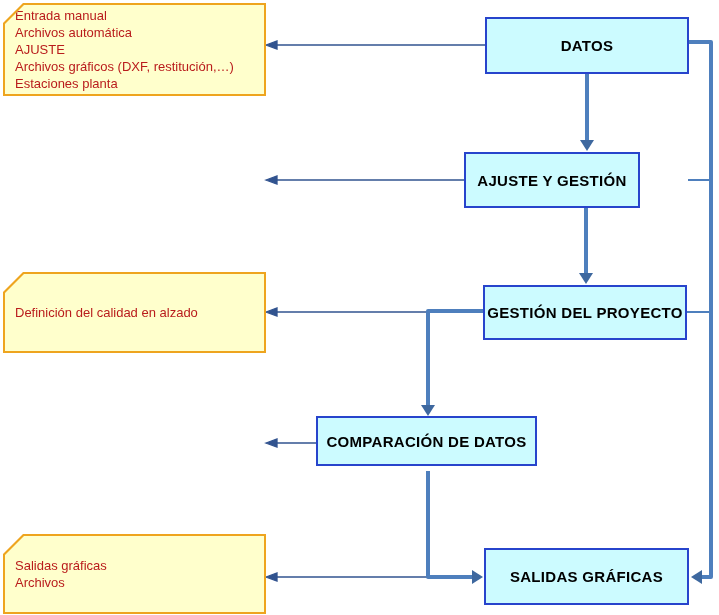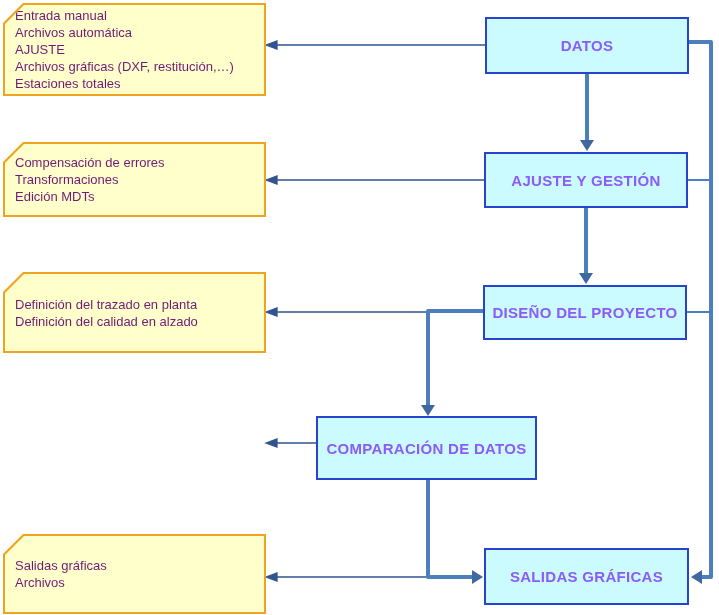--- a/index.html
+++ b/index.html
@@ -6,37 +6,37 @@
   .stage {
     position:relative; width:719px; height:615px; background:#ffffff;
     font-family:"Liberation Sans", sans-serif; overflow:hidden;
   }
   .wires { position:absolute; left:0; top:0; width:719px; height:615px; }
 
   .node {
     position:absolute; box-sizing:border-box;
     background:#ccfbff; border:2px solid #2744cc;
     display:flex; align-items:center; justify-content:center;
-    font-weight:bold; font-size:15px; color:#8b5cf6; letter-spacing:0.3px;
+    font-weight:bold; font-size:15px; color:#000000; letter-spacing:0.3px;
     text-align:center; white-space:nowrap;
   }
 
   .note {
     position:absolute; box-sizing:border-box;
     background:#eea41e;
     clip-path:polygon(20px 0, 100% 0, 100% 100%, 0 100%, 0 20px);
   }
   .note-inner {
     position:absolute; top:2px; left:2px; right:2px; bottom:2px;
     background:#ffffcc;
     clip-path:polygon(19px 0, 100% 0, 100% 100%, 0 100%, 0 19px);
     display:flex; flex-direction:column; justify-content:center;
     padding:3px 6px 3px 10px; box-sizing:border-box;
   }
-  .note-line { font-size:13px; line-height:17px; color:#701a75; white-space:nowrap; }
+  .note-line { font-size:13px; line-height:17px; color:#b91c1c; white-space:nowrap; }
 </style>
 </head>
 <body>
 
 <div class="stage">
 
   <svg class="wires" viewBox="0 0 719 615" xmlns="http://www.w3.org/2000/svg">
 
     <g stroke="#31538f" stroke-width="1.3" fill="#31538f">
       <line x1="277" y1="45" x2="485" y2="45"></line>
@@ -68,51 +68,43 @@
       <polygon points="483,577 472,570 472,584"></polygon>
       <polygon points="691,577 702,570 702,584"></polygon>
     </g>
   </svg>
 
   <div class="note" style="left:3px; top:3px; width:263px; height:93px;">
     <div class="note-inner">
       <div class="note-line">Entrada manual</div>
       <div class="note-line">Archivos automática</div>
       <div class="note-line">AJUSTE</div>
-      <div class="note-line">Archivos gráficas (DXF, restitución,…)</div>
-      <div class="note-line">Estaciones totales</div>
+      <div class="note-line">Archivos gráficos (DXF, restitución,…)</div>
+      <div class="note-line">Estaciones planta</div>
     </div>
   </div>
 
-  <div class="note" style="left:3px; top:142px; width:263px; height:75px;">
-    <div class="note-inner">
-      <div class="note-line">Compensación de errores</div>
-      <div class="note-line">Transformaciones</div>
-      <div class="note-line">Edición MDTs</div>
-    </div>
-  </div>
 
   <div class="note" style="left:3px; top:272px; width:263px; height:81px;">
     <div class="note-inner">
-      <div class="note-line">Definición del trazado en planta</div>
       <div class="note-line">Definición del calidad en alzado</div>
     </div>
   </div>
 
 
   <div class="note" style="left:3px; top:534px; width:263px; height:80px;">
     <div class="note-inner">
       <div class="note-line">Salidas gráficas</div>
       <div class="note-line">Archivos</div>
     </div>
   </div>
 
   <div class="node" style="left:485px; top:17px; width:204px; height:57px;">DATOS</div>
 
-  <div class="node" style="left:484px; top:152px; width:204px; height:56px;">AJUSTE Y GESTIÓN</div>
+  <div class="node" style="left:464px; top:152px; width:176px; height:56px;">AJUSTE Y GESTIÓN</div>
 
-  <div class="node" style="left:483px; top:285px; width:204px; height:55px;">DISEÑO DEL PROYECTO</div>
+  <div class="node" style="left:483px; top:285px; width:204px; height:55px;">GESTIÓN DEL PROYECTO</div>
 
-  <div class="node" style="left:316px; top:416px; width:221px; height:64px;">COMPARACIÓN DE DATOS</div>
+  <div class="node" style="left:316px; top:416px; width:221px; height:50px;">COMPARACIÓN DE DATOS</div>
 
   <div class="node" style="left:484px; top:548px; width:205px; height:57px;">SALIDAS GRÁFICAS</div>
 
 </div>
 
 </body></html>

